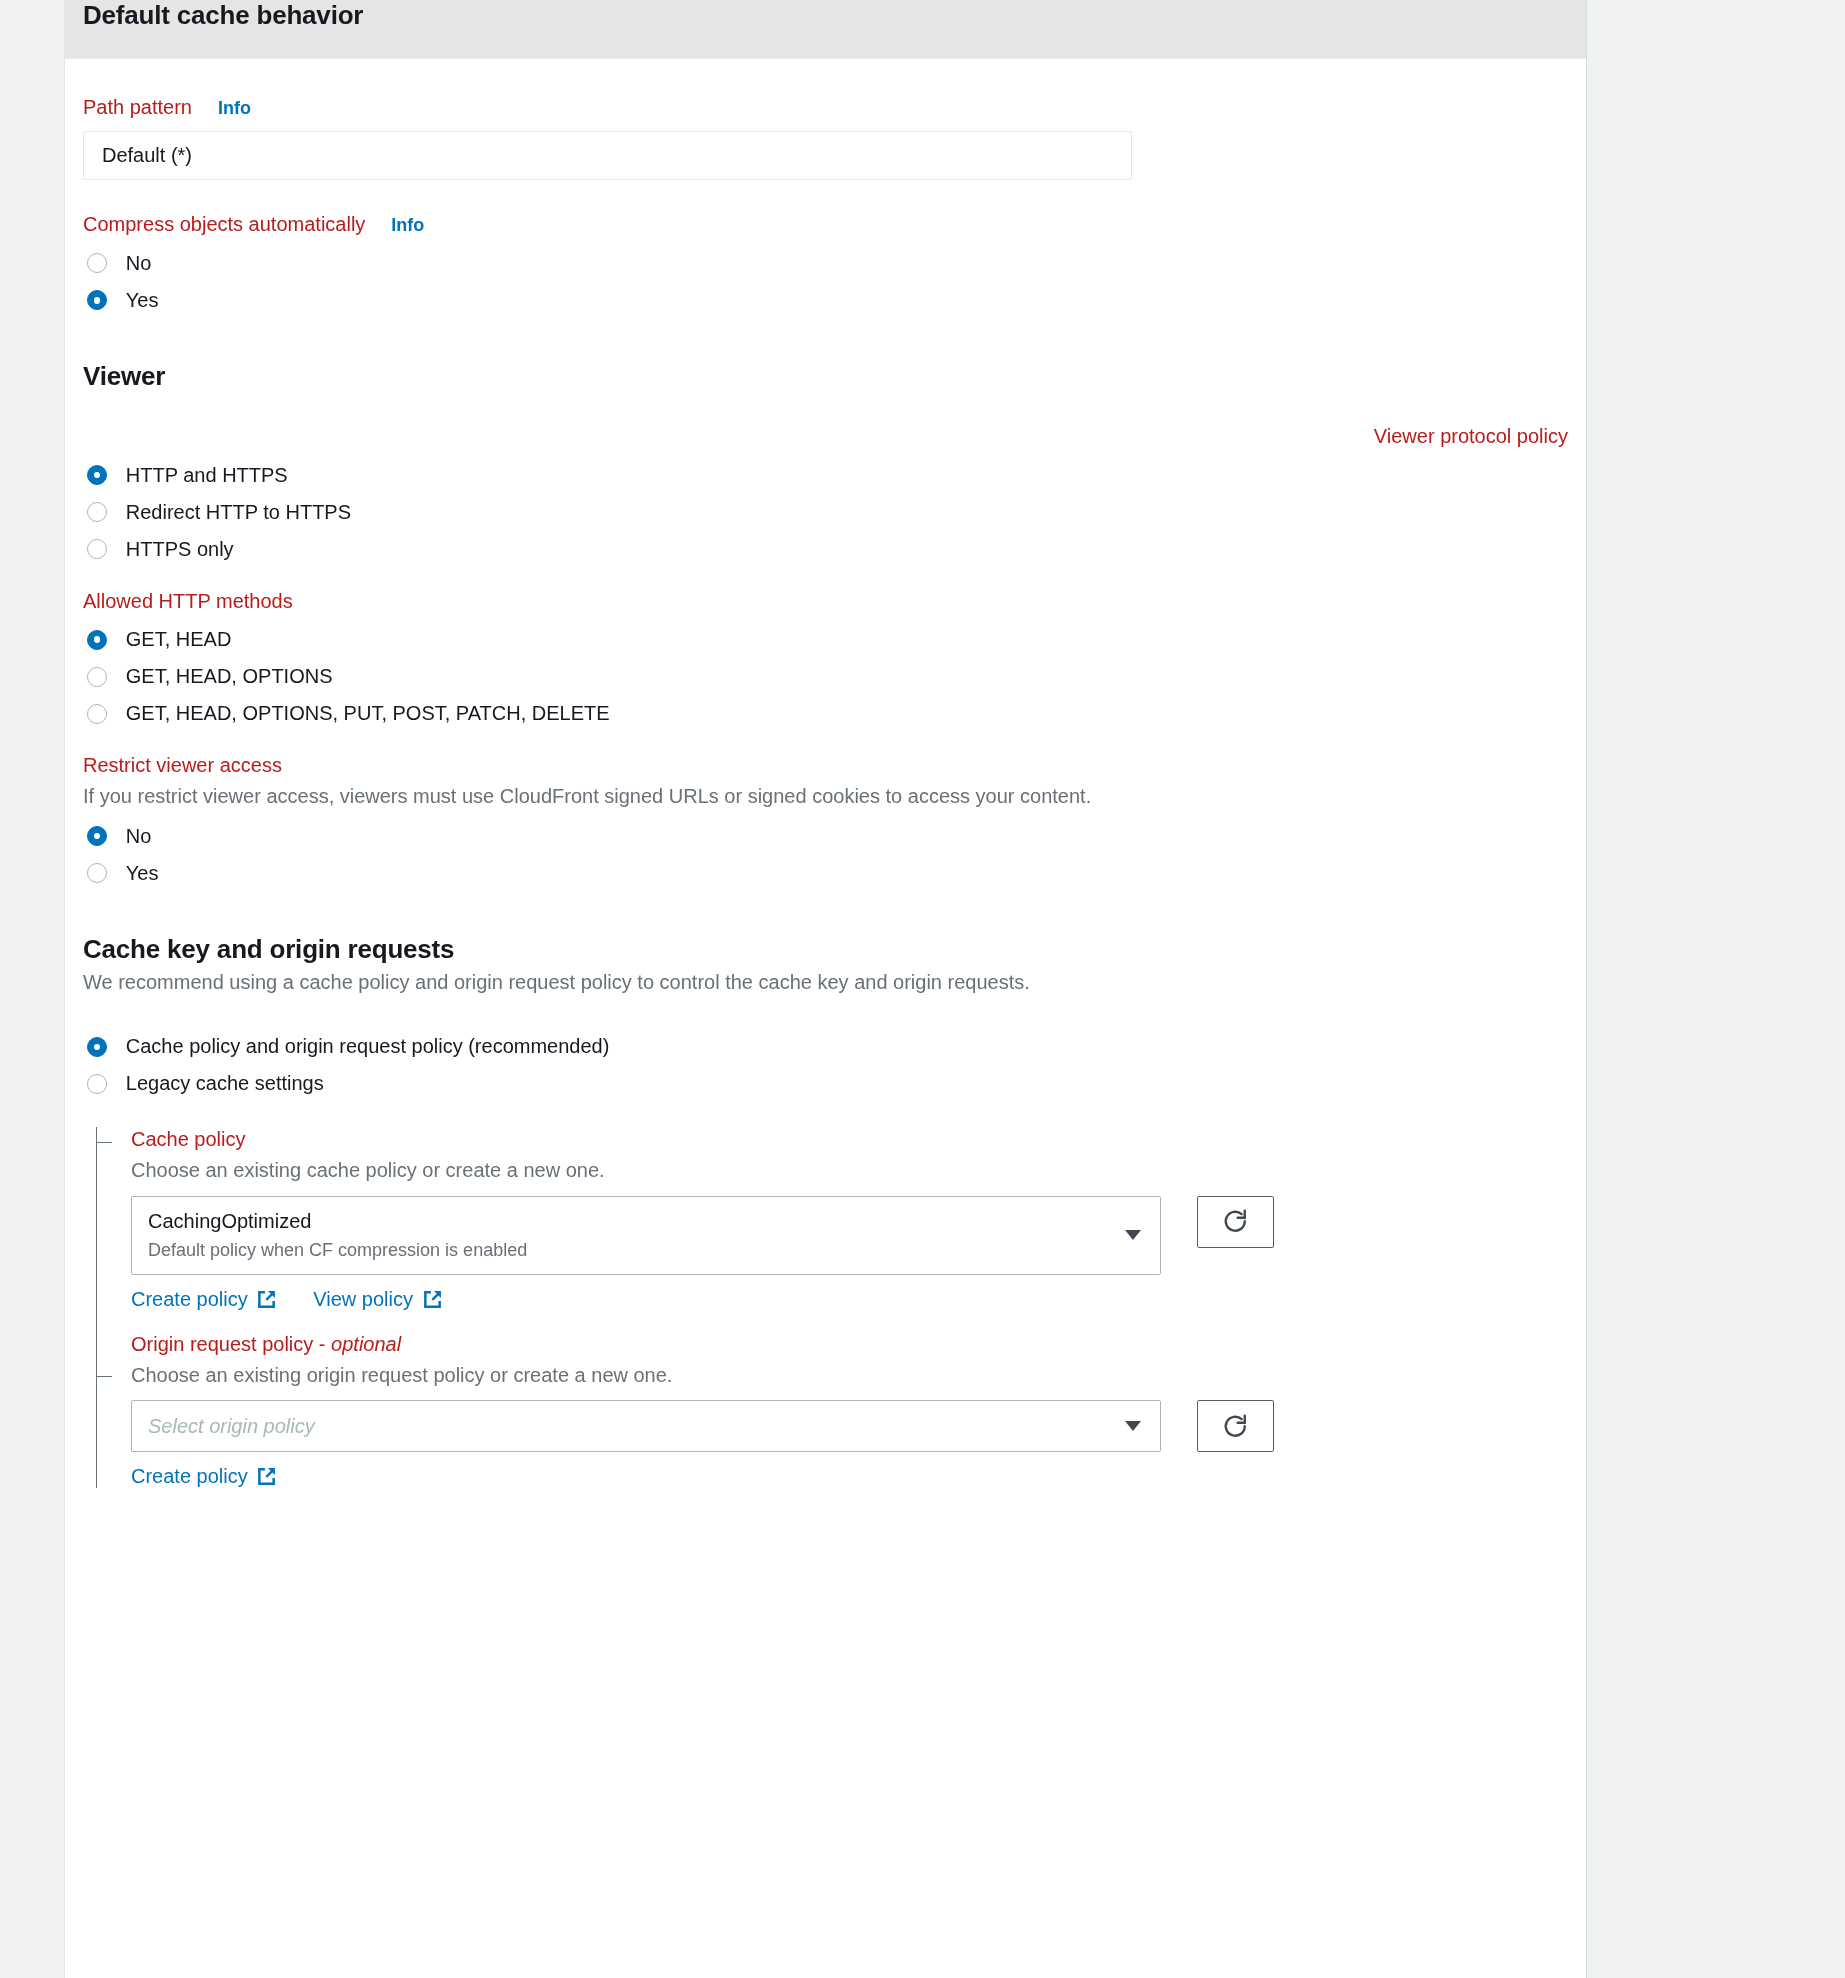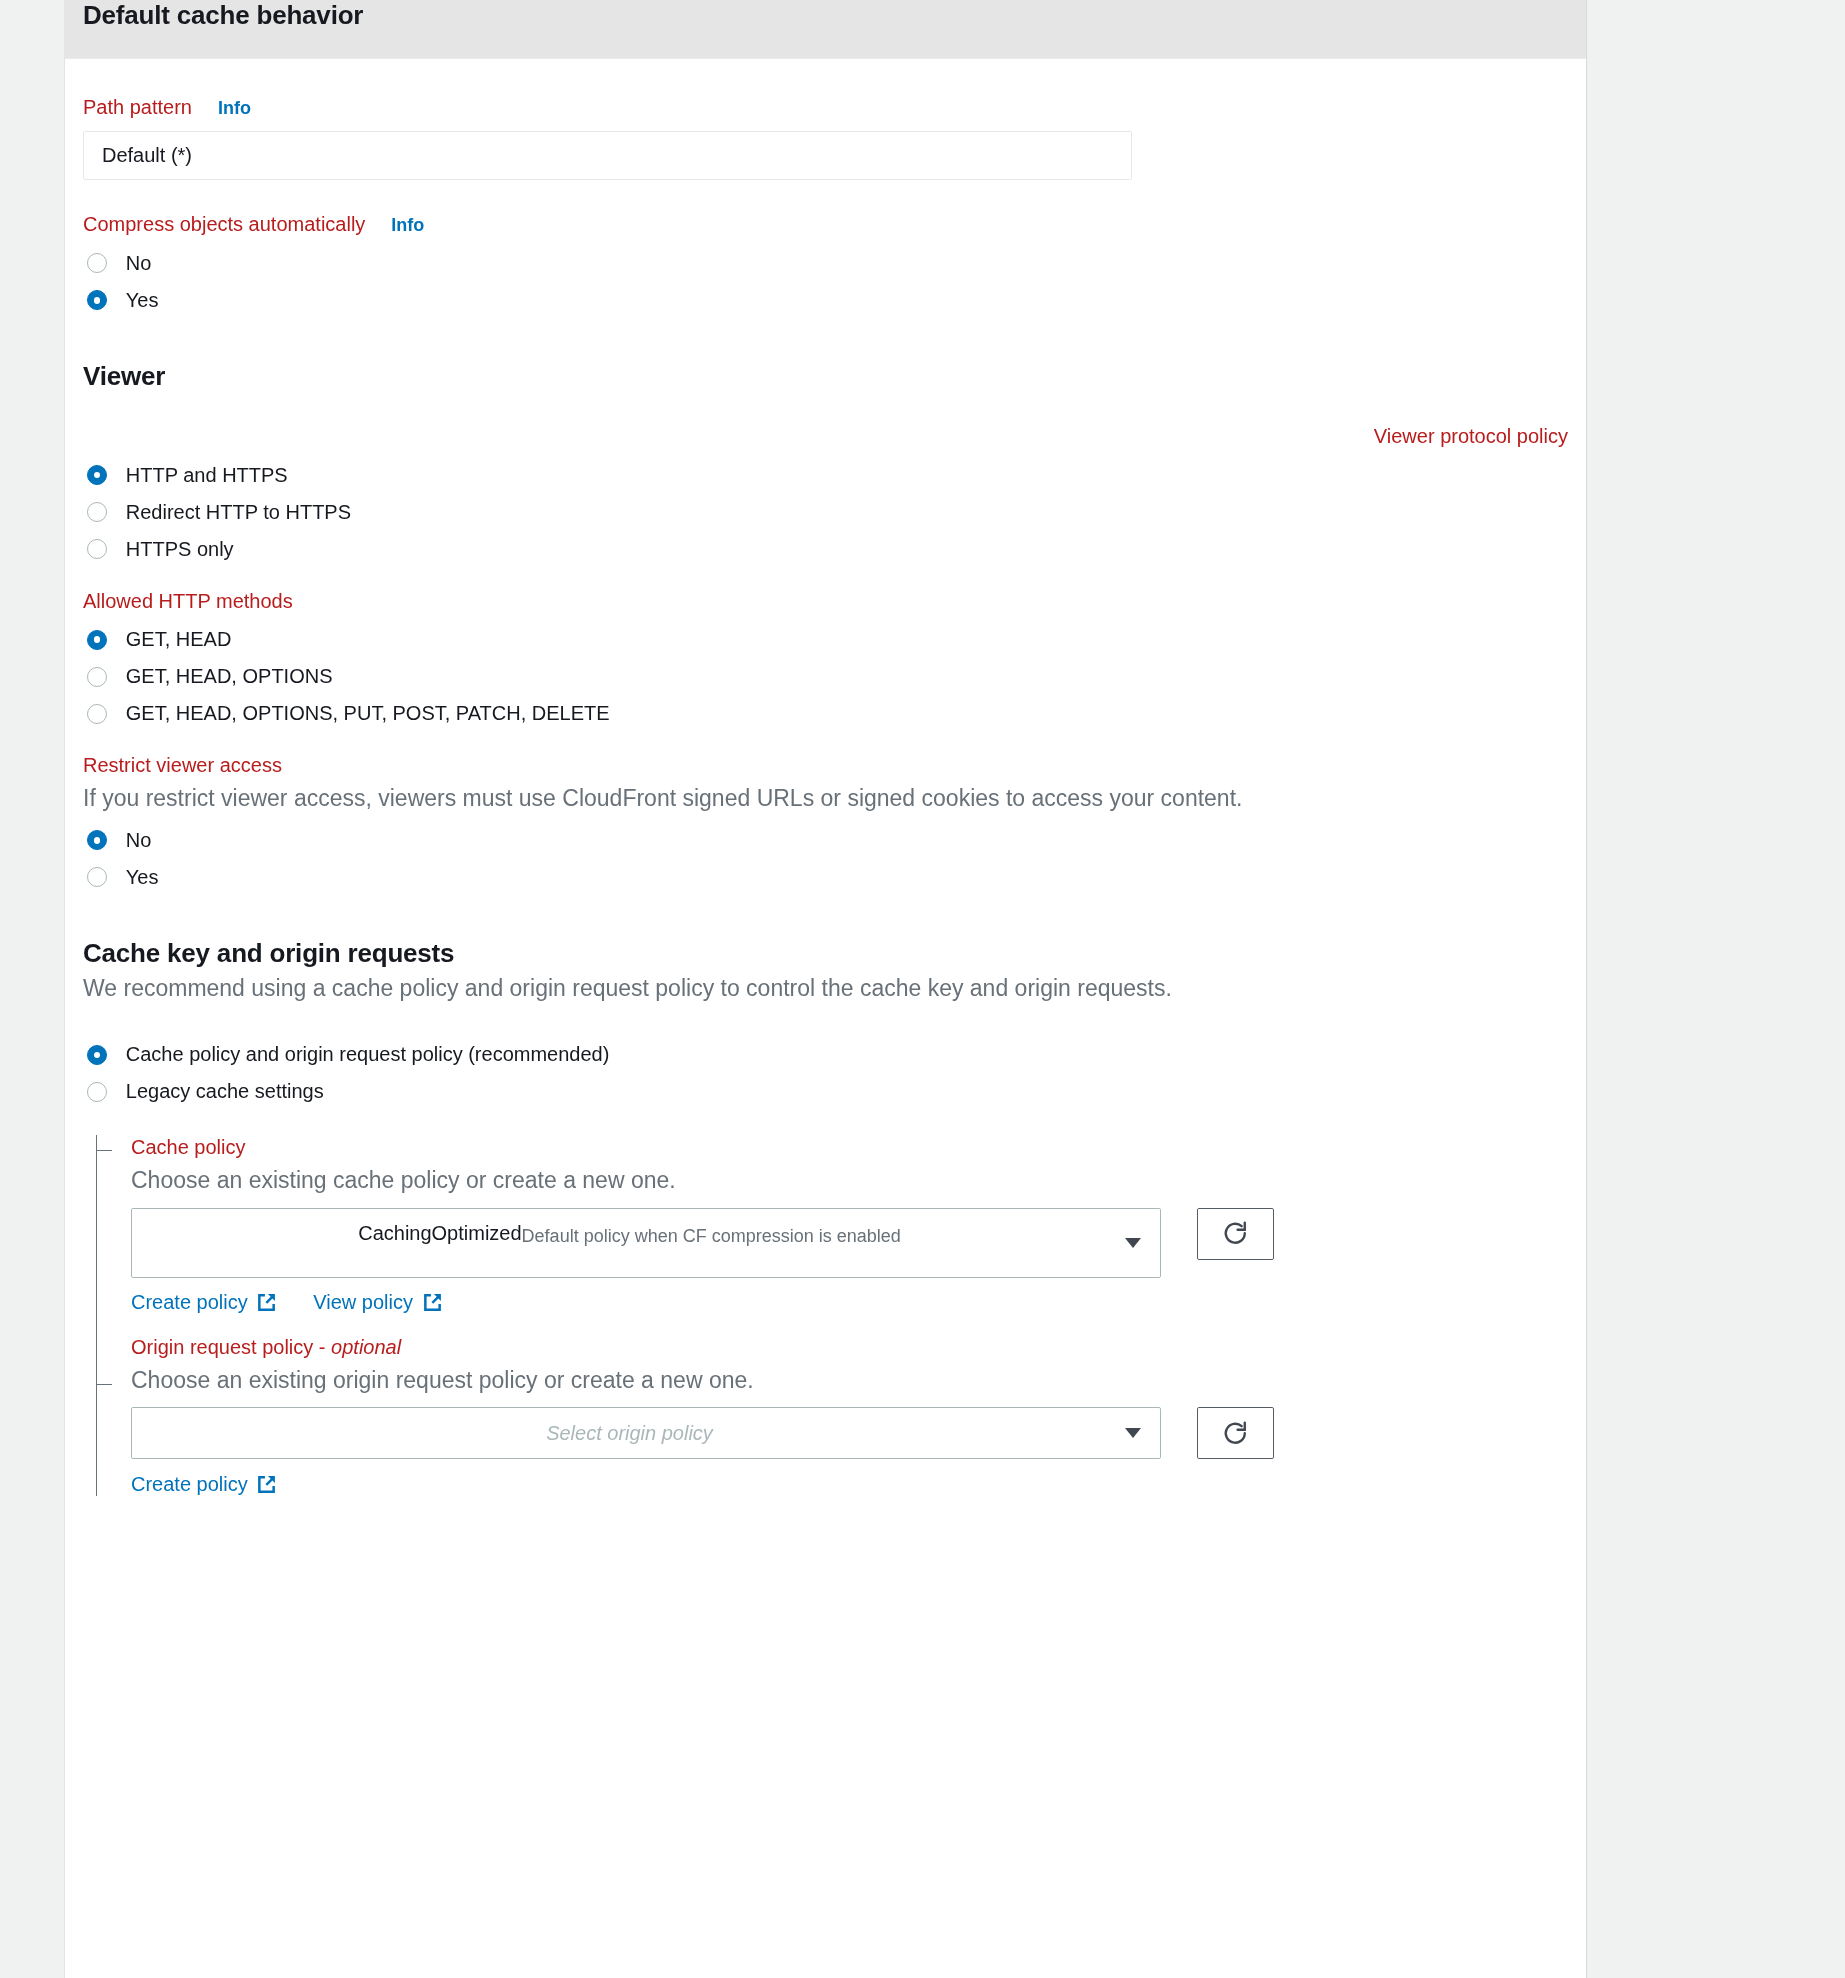--- a/index.html
+++ b/index.html
@@ -53,21 +53,21 @@
     line-height: 1.25;
   }
   .info-link {
     font-size: 18px;
     font-weight: bold;
     color: #0073bb;
     margin-left: 26px;
     cursor: pointer;
   }
   .desc {
-    font-size: 23px;
+    font-size: 20px;
     color: #687078;
     line-height: 1.35;
     margin-top: 4.8px;
   }
   .section-heading {
     font-size: 26px;
     font-weight: bold;
     color: #16191f;
     letter-spacing: -0.2px;
   }
@@ -160,21 +160,21 @@
   .select {
     width: 1030px;
     min-height: 70px;
     border: 1px solid #aab7b8;
     border-radius: 1.9px;
     background: #ffffff;
     box-sizing: border-box;
     padding: 11.4px 49px 11.4px 16px;
     position: relative;
     display: flex;
-    flex-direction: row;
+    flex-direction: column;
     justify-content: center;
     cursor: pointer;
   }
   .select.single { min-height: 52px; }
   .select-value {
     font-size: 20px;
     color: #16191f;
     line-height: 1.3;
   }
   .select-value.placeholder {

